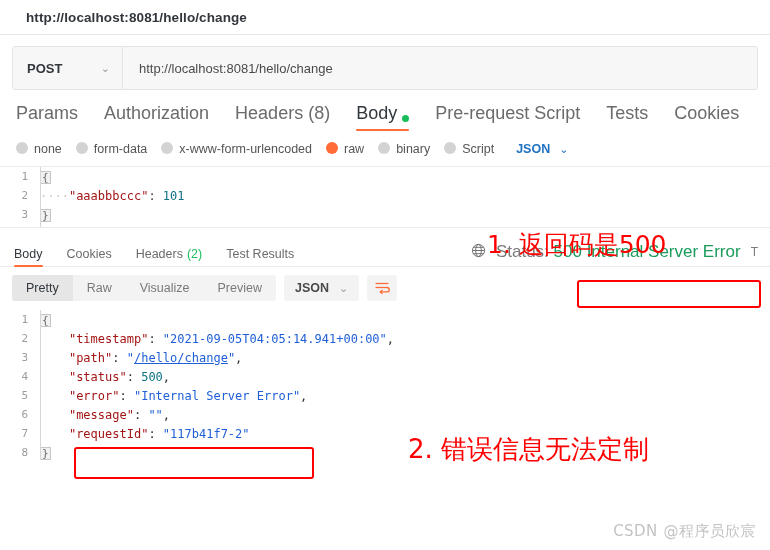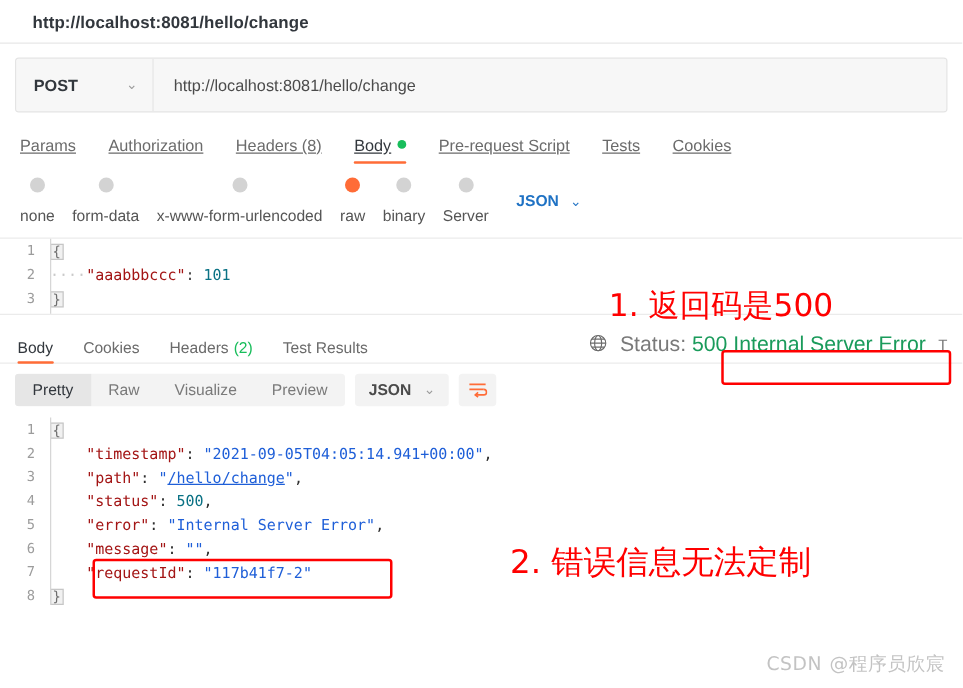--- a/index.html
+++ b/index.html
@@ -52,43 +52,43 @@
   
   .req-tabs{
     display:flex; align-items:flex-end;
     margin:13px 0 0 14px;
     height:28px;
     gap:0px;
   }
   .rtab{
     position:relative;
     padding:0 13px 7px 13px;
-    font-size:13px;
+    font-size:18px;
     color:#6b6b6b;
     cursor:pointer;
-    display:flex; align-items:center; gap:5px;text-decoration:underline;
+    display:flex; align-items:flex-end; gap:5px;
   }
   .rtab:first-child{ padding-left:2px;}
   .rtab.active{ color:#32373d; }
   .rtab.active:after{
     content:""; position:absolute; left:13px; right:13px; bottom:0;
     height:2px; background:#ff6c37; border-radius:1px;
   }
   .rtab:first-child.active:after{ left:2px; }
   .dot-green{
     width:7px; height:7px; border-radius:50%; background:#18bd5b; display:inline-block;
     margin-bottom:2px;
   }
 
   
   .body-types{
     display:flex; align-items:center; margin:11px 0 0 16px; gap:14px;
   }
   .bt{
-    display:flex; align-items:center; gap:12px; font-size:12.5px; color:#555; cursor:pointer;flex-direction:column;
+    display:flex; align-items:flex-start; gap:6px; font-size:12.5px; color:#555; cursor:pointer;
   }
   .radio{
     width:12px; height:12px; border-radius:50%; background:#d3d3d3; display:inline-block;
   }
   .radio.on{ background:#ff6c37; }
   .json-select{
     display:flex; align-items:center; gap:9px; margin-left:8px; cursor:pointer;
   }
   .json-label{ color:#1f72c4; font-weight:bold; font-size:12.5px;}
   .json-chev{ color:#1f72c4; font-size:11px;}
@@ -268,21 +268,21 @@
   <div class="bt">
     <span class="radio on"></span>
     <span>raw</span>
   </div>
   <div class="bt">
     <span class="radio"></span>
     <span>binary</span>
   </div>
   <div class="bt">
     <span class="radio"></span>
-    <span>Server</span>
+    <span>Script</span>
   </div>
   <div class="json-select">
     <span class="json-label">JSON</span>
     <span class="json-chev">⌄</span>
   </div>
 </div>
 
 <div class="editor">
   <div class="gutter-line"></div>
   <div class="code-line">

